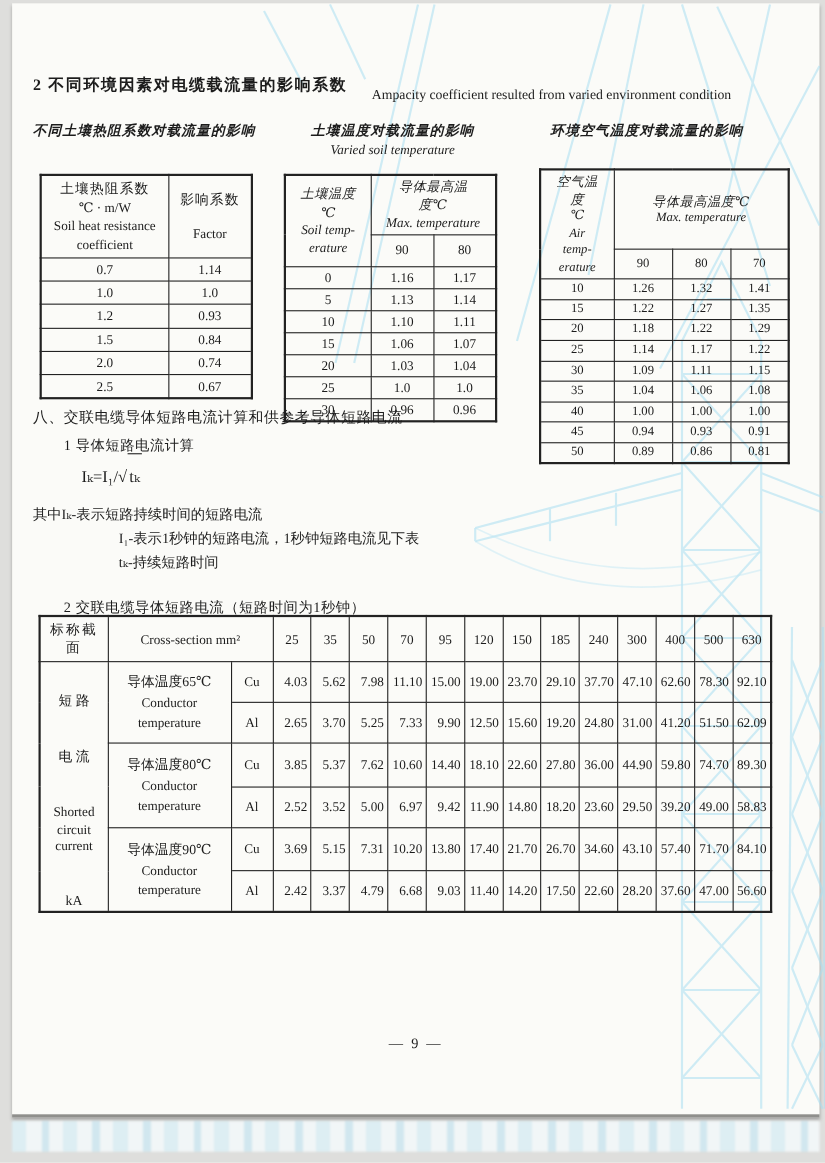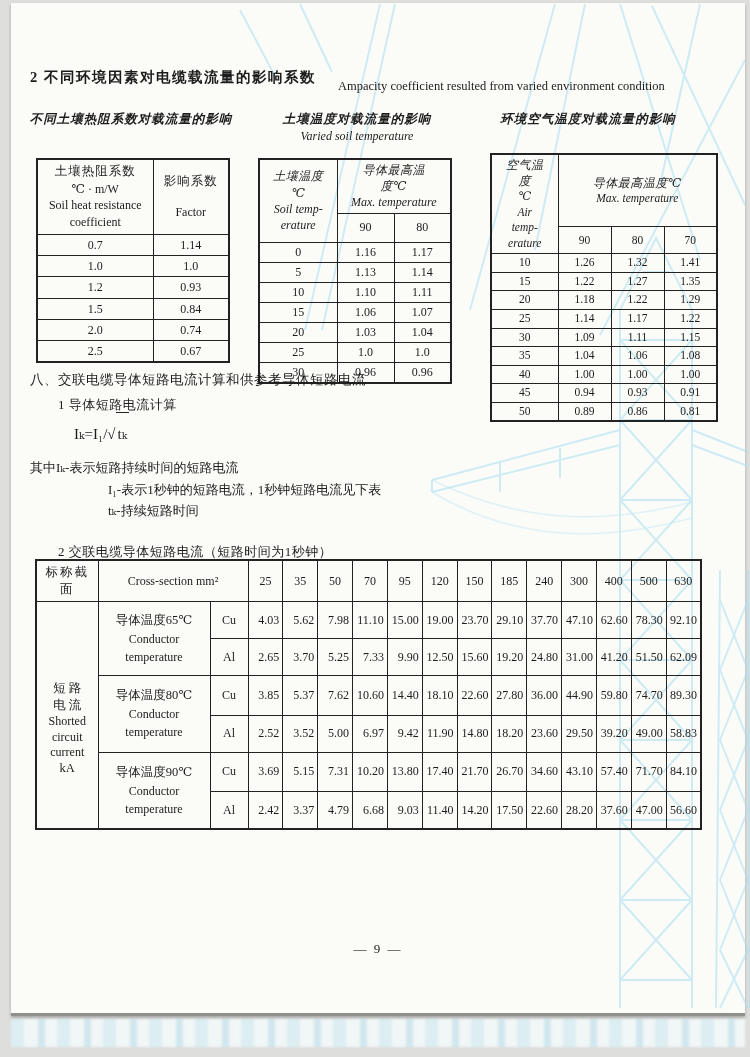--- a/index.html
+++ b/index.html
@@ -62,21 +62,21 @@
   #section-block .w3{margin-left:78px;margin-top:2px;}
   #section-block .item2{margin-left:28px;margin-top:21px;letter-spacing:.5px;}
 
   #sc-table{left:35px;top:559px;width:667px;font-size:12px;}
   #sc-table thead td,#sc-table thead th{height:38px;}
   #sc-table tbody td{height:34px;}
   #sc-table td.num{text-align:right;padding-right:3px;}
   #sc-table .corner-cn{letter-spacing:2px;font-size:12.5px;}
   #sc-table .temp-label{line-height:1.5;}
   #sc-table .temp-label .cn{font-size:12.5px;}
-  .group-stack{display:flex;flex-direction:column;justify-content:center;height:198px;align-items:center;font-size:12.5px;margin-top:26px;}
+  .group-stack{display:flex;flex-direction:column;justify-content:space-between;height:198px;align-items:center;font-size:12.5px;margin-top:26px;}
   .group-stack .en{font-size:12px;line-height:1.3;}
 
   #page-number{left:11px;top:941px;width:734px;text-align:center;font-size:13px;letter-spacing:2px;}
 </style>
 </head>
 <body>
 
 <div id="page"></div>
 <div id="next-page-strip"></div>
 

